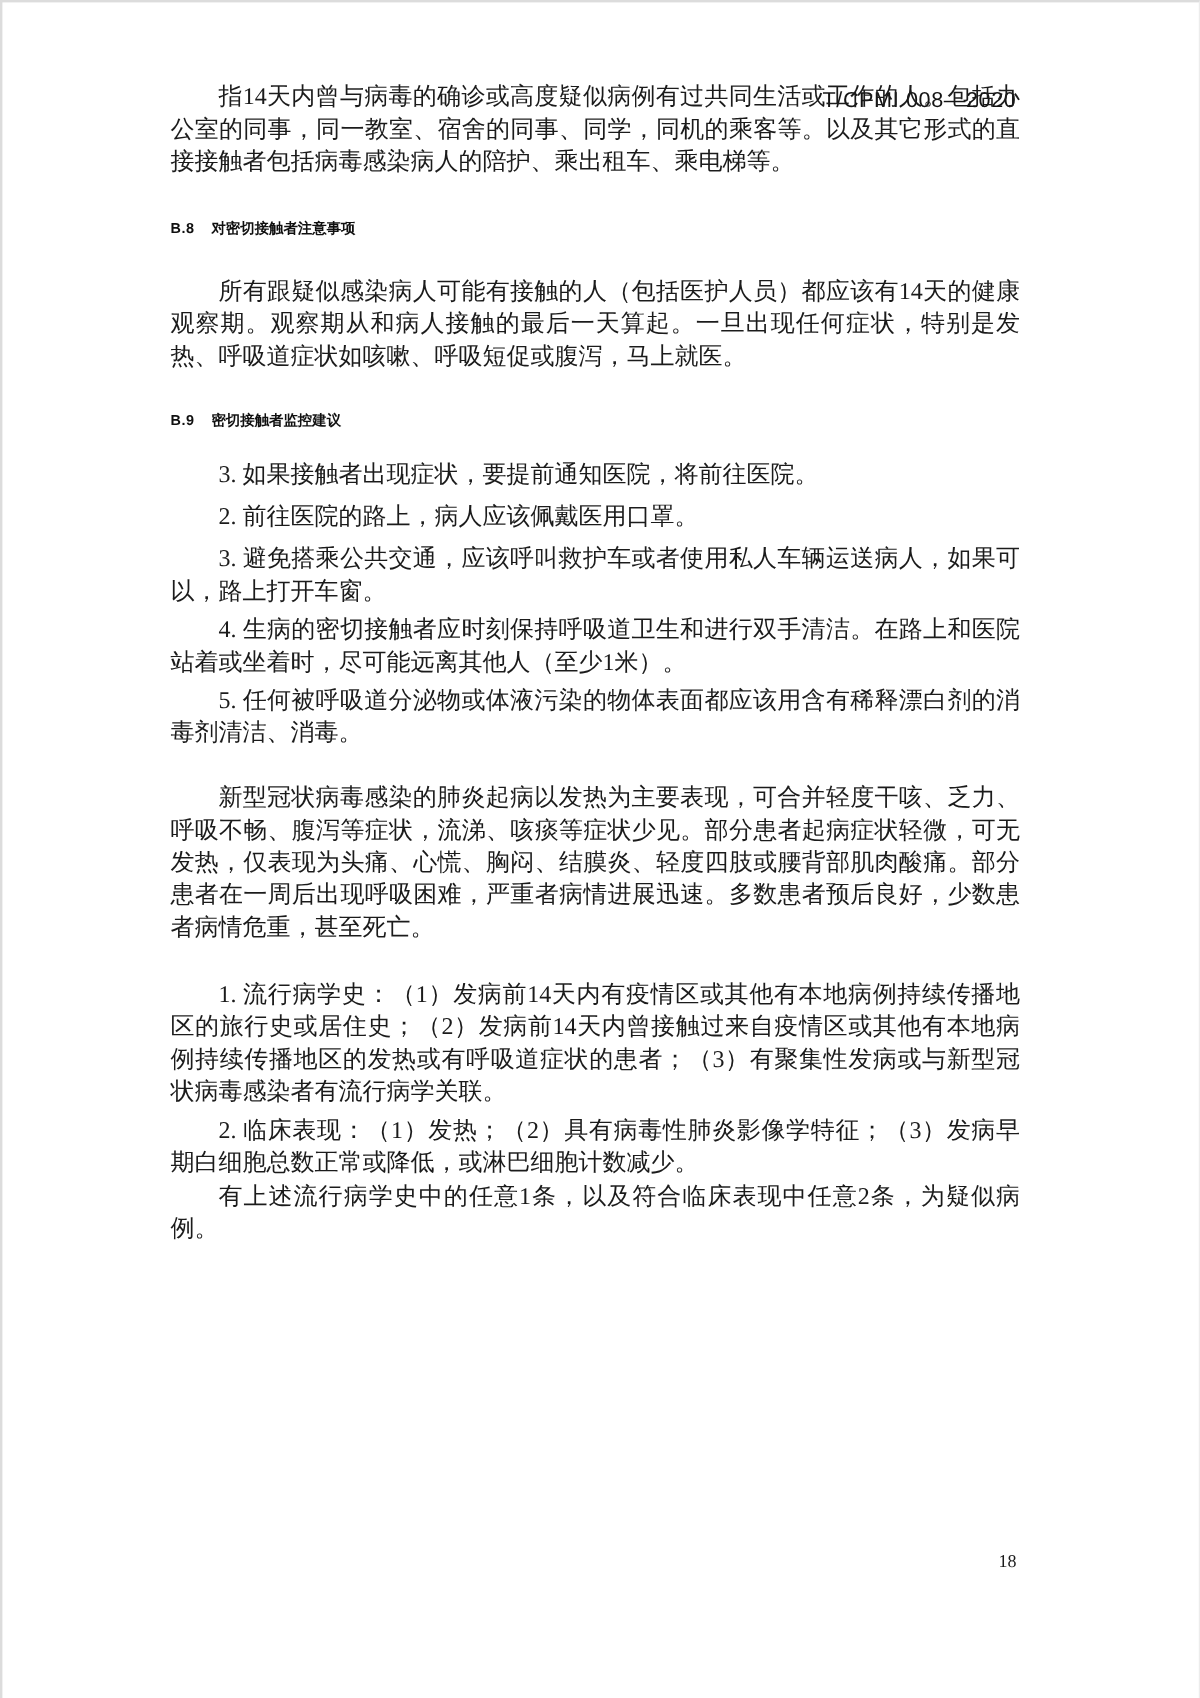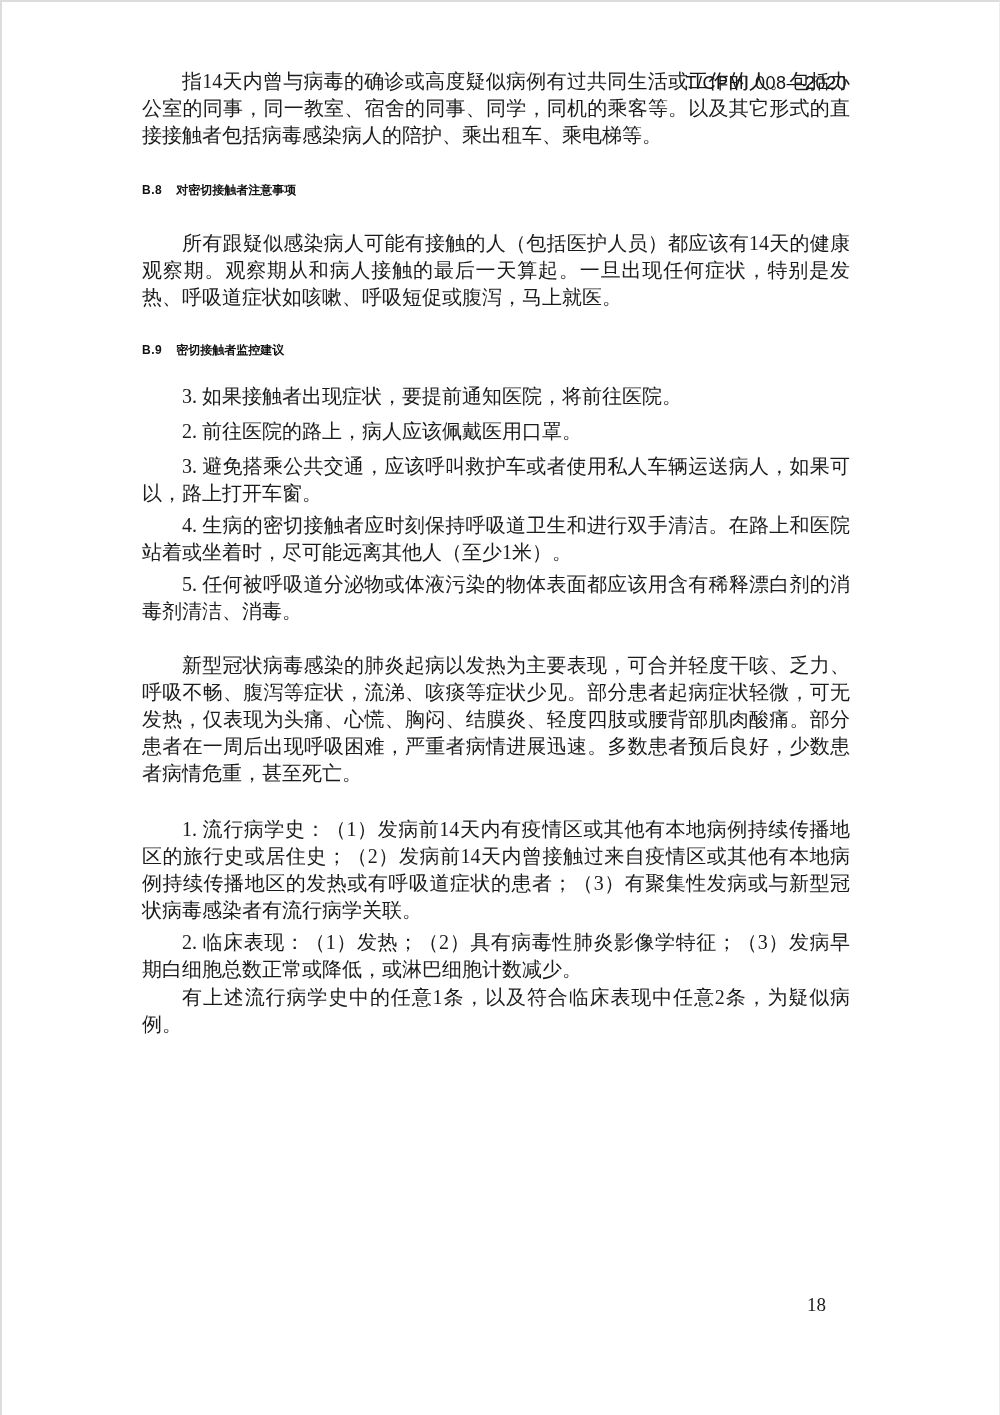--- a/index.html
+++ b/index.html
@@ -68,23 +68,23 @@
   .h-b10 { margin-top: 25px; }
   .p-b10 { margin-top: 27px; }
   .h-b11 { margin-top: 22px; }
   .li-b11-first { margin-top: 29px; }
   .li-closing { margin-top: 1px; }
   .page-number {
     position: absolute;
     top: 1292px;
     left: 805px;
     width: 40px;
-    text-align: left;
+    text-align: right;
     font-family: "Liberation Serif", "DejaVu Serif", serif;
-    font-size: 19px;
+    font-size: 15px;
     color: #1b1b1b;
   }
 </style>
 </head>
 <body>
 
 <div class="page">
 
   <div class="doc-code">T/CPMI 008—2020</div>
 

